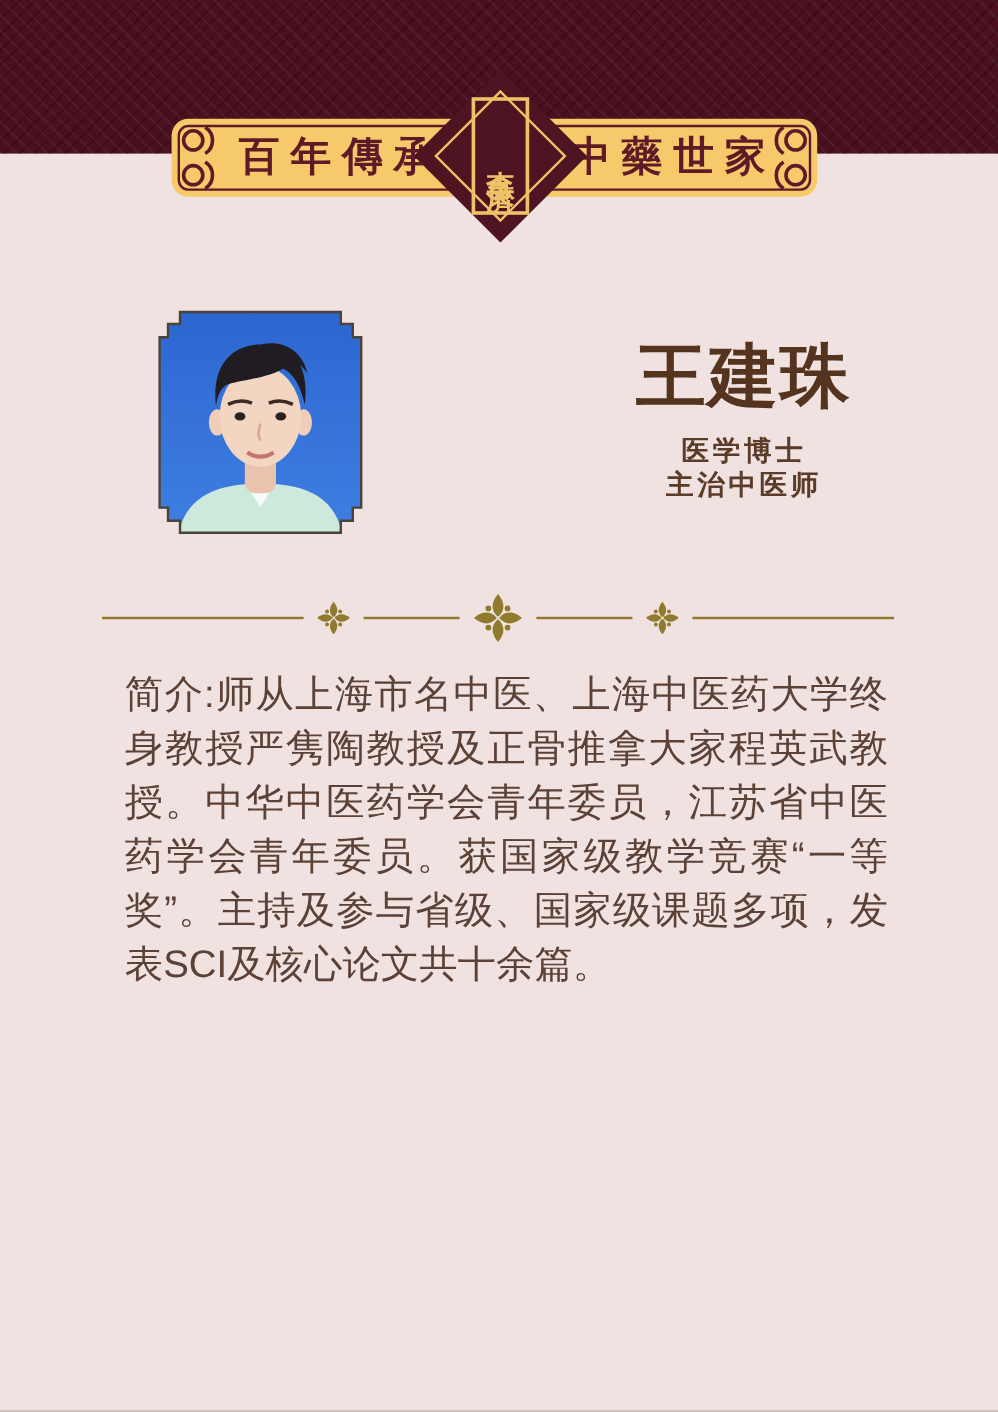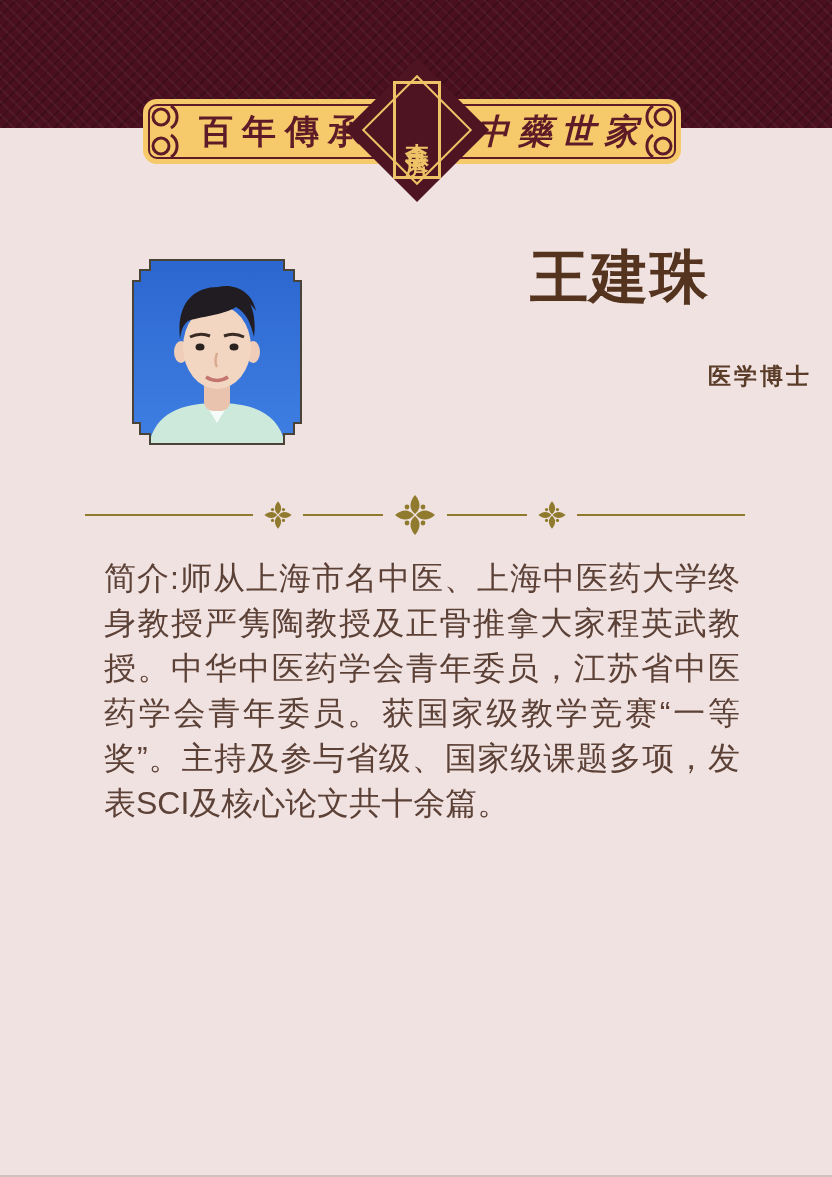--- a/index.html
+++ b/index.html
@@ -25,21 +25,21 @@
   .banner-inner{
     position:absolute; inset:5px; border:2px solid #5d1b27; border-radius:9px;
   }
   .banner-text{
     position:absolute; top:0; height:65px; line-height:65px; width:215px;
     text-align:center; color:#5d1b27; font-family:"DejaVu Serif", serif;
     font-weight:bold; font-size:34px; letter-spacing:9px; z-index:3;
     text-indent:9px; 
   }
   .banner-text.left{ left:30px; }
-  .banner-text.right{ left:306px;font-style:italic; }
+  .banner-text.right{ left:306px; }
   .scroll-orn{ position:absolute; top:2px; z-index:4; }
   .scroll-orn.left{ left:2px; }
   .scroll-orn.right{ right:2px; transform:scaleX(-1); }
   .diamond{
     position:absolute; left:366px; top:79px; width:102px; height:102px;
     background:#4f1422; transform:rotate(45deg); z-index:5;
   }
   .diamond-inner{
     position:absolute; inset:12px; border:2px solid #eec367;
   }
@@ -53,24 +53,24 @@
     color:#eec367; font-family:"DejaVu Serif", serif; font-weight:bold;
     font-size:24px; letter-spacing:5px; line-height:1;
   }
   
   .photo-frame{ position:absolute; left:128px; top:255px; width:178px; height:194px; }
   .name-block{
     position:absolute; left:428px; top:246px; width:384px; text-align:center;
   }
   .doctor-name{
     font-family:"DejaVu Serif", serif; font-weight:bold;
-    font-size:58px; letter-spacing:2px; color:#54341f; line-height:1.1;
+    font-size:58px; letter-spacing:2px; color:#54341f; line-height:1.1;margin-top:36px;
   }
   .titles-block{
-    position:absolute; left:428px; top:361px; width:384px; text-align:right;
+    position:absolute; left:428px; top:361px; width:384px; text-align:center;
     color:#5a3c28; font-family:"DejaVu Serif", serif; font-weight:bold;
     font-size:23px; line-height:29px; letter-spacing:3px;
   }
   
   .divider{
     position:absolute; left:85px; top:493px; width:660px; height:44px;
     display:flex; align-items:center; justify-content:center;
   }
   .div-line{ border-top:2px solid #8f7a2e; height:0; }
   .div-line.long{ flex:2.1; }
@@ -161,20 +161,21 @@
 
       <path d="M22 5 H156 V15 H166 V26 H173 V168 H166 V179 H156 V189 H22 V179 H12 V168 H5 V26 H12 V15 H22 Z" fill="none" stroke="#4a4438" stroke-width="2"></path>
     </svg>
   </div>
 
   <div class="name-block">
     <div class="doctor-name">王建珠</div>
   </div>
   <div class="titles-block">
     <div>医学博士</div>
+    <div>主治中医师</div>
   </div>
 
   <div class="divider">
     <div class="div-line long"></div>
     <svg class="fleuron" width="30" height="30" viewBox="-22 -22 44 44">
       <g fill="#8f7a2e">
         <path d="M0 -20 C6 -13 6 -6 0 -1 C-6 -6 -6 -13 0 -20 Z"></path>
         <path d="M0 20 C6 13 6 6 0 1 C-6 6 -6 13 0 20 Z"></path>
         <path d="M-20 0 C-13 6 -6 6 -1 0 C-6 -6 -13 -6 -20 0 Z"></path>
         <path d="M20 0 C13 6 6 6 1 0 C6 -6 13 -6 20 0 Z"></path>

